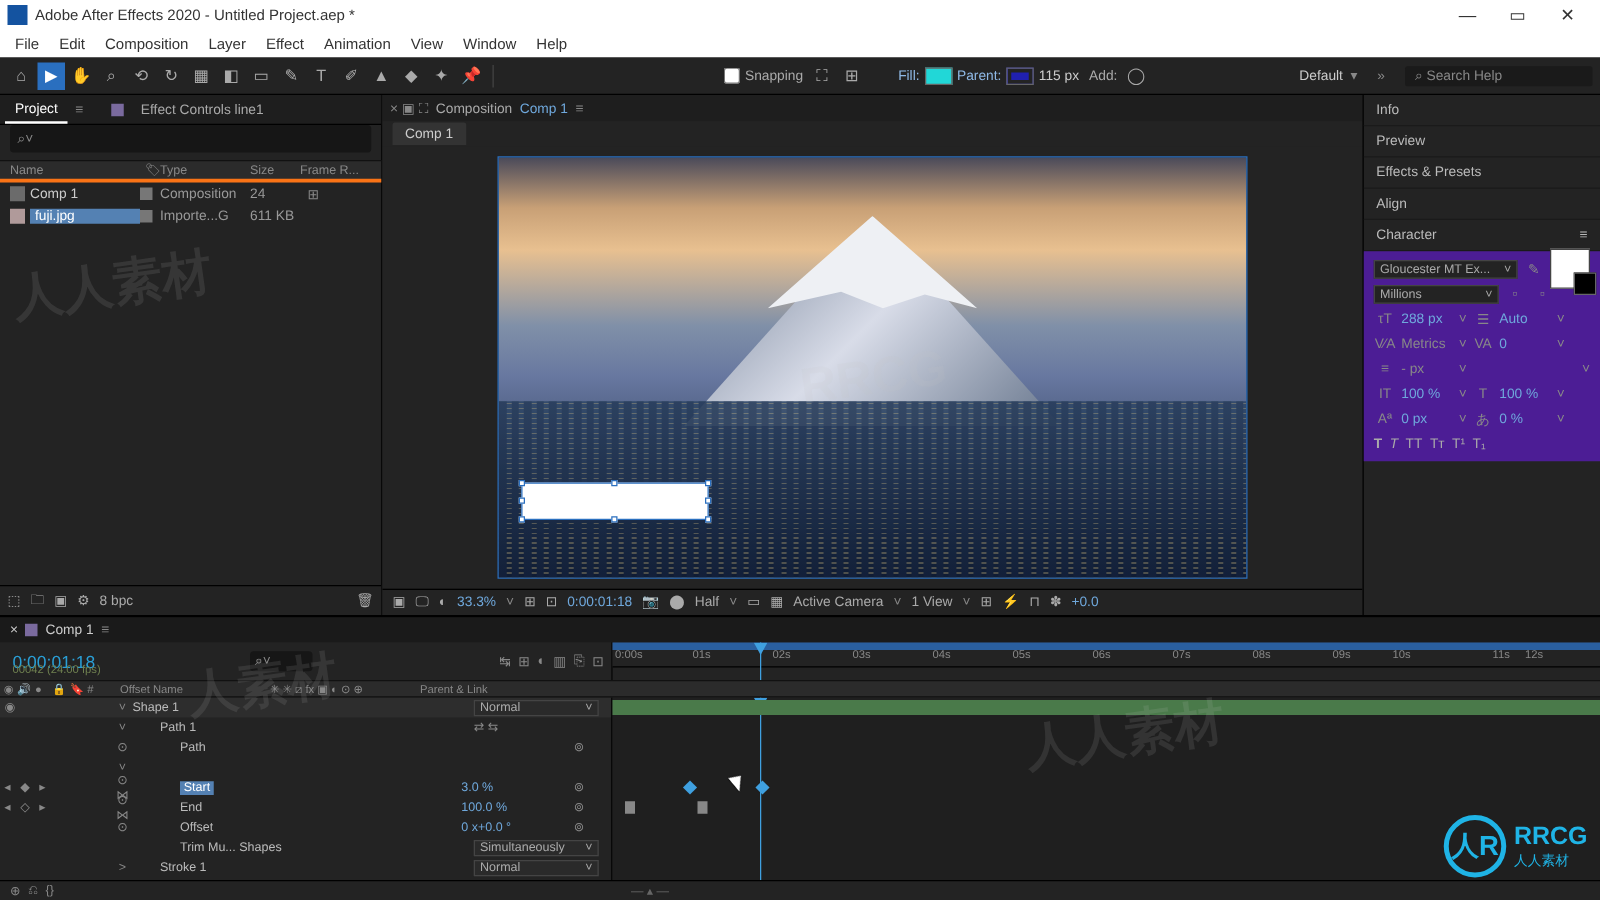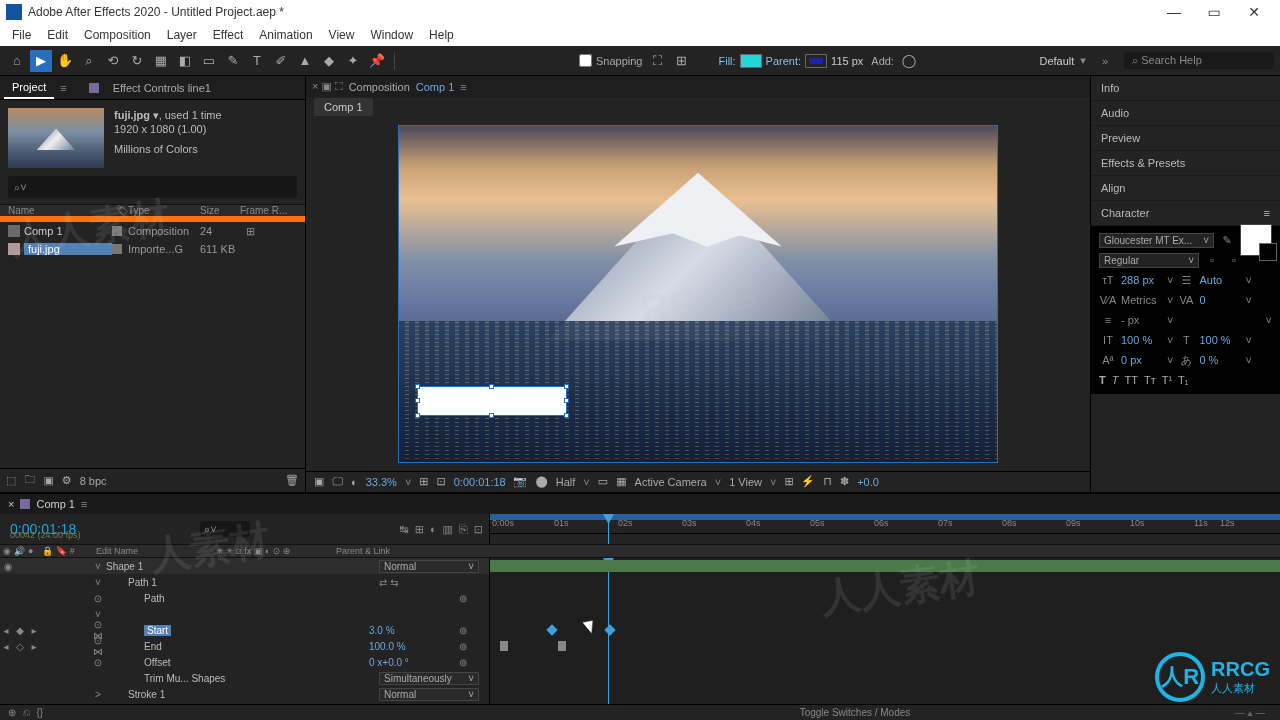--- a/index.html
+++ b/index.html
@@ -22,21 +22,21 @@
 .main { display: flex; height: 416px; }
 .left-panel { width: 306px; background: #232323; display: flex; flex-direction: column; border-right: 1px solid #000; }
 .panel-tabs { height: 24px; display: flex; align-items: center; background: #1e1e1e; border-bottom: 1px solid #000; padding: 0 4px; gap: 6px; font-size: 11px; }
 .panel-tabs .tab { padding: 4px 8px; color: #aaa; }
 .panel-tabs .tab.active { color: #fff; border-bottom: 2px solid #fff; }
 .project-header { display: flex; padding: 8px; gap: 10px; }
 .project-thumb { width: 96px; height: 60px; background: linear-gradient(180deg,#b88a60 0%,#7a8fa5 40%,#5d6f85 60%,#2d3a52 100%); position: relative; }
 .project-thumb::after { content:""; position:absolute; left:30%; bottom:30%; width:40%; height:36%; background: linear-gradient(135deg,#6e7fa0,#eee,#6e7fa0); clip-path: polygon(50% 0,100% 100%,0 100%); }
 .project-info { font-size: 11px; color: #bbb; line-height: 14px; }
 .project-search { margin: 0 8px 6px; height: 22px; background: #161616; border-radius: 3px; display: flex; align-items: center; padding: 0 6px; color: #888; }
-.asset-header { display: flex; background: #2b2b2b; height: 18px; font-size: 10px; color: #888; align-items: center; padding-left: 8px; border-top: 1px solid #111; border-bottom: 6px solid #f97316; }
+.asset-header { display: flex; background: #2b2b2b; height: 18px; font-size: 10px; color: #888; align-items: center; padding-left: 8px; border-top: 1px solid #111; border-bottom: 3px solid #f97316; }
 .asset-header .col-name { width: 108px; }
 .asset-header .col-tag { width: 12px; }
 .asset-header .col-type { width: 72px; }
 .asset-header .col-size { width: 40px; }
 .asset-row { display: flex; height: 18px; align-items: center; padding-left: 8px; font-size: 11px; }
 .asset-row .icon-comp { width: 12px; height: 12px; background: #6b6b6b; margin-right: 4px; }
 .asset-row .icon-img { width: 12px; height: 12px; background: #b09a9a; margin-right: 4px; }
 .asset-row .tag { width: 10px; height: 10px; background: #777; margin-right: 6px; }
 .asset-row.selected .name { background: #5481b3; color: #fff; padding: 0 4px; }
 .asset-row .name { width: 88px; }
@@ -57,21 +57,21 @@
 .text-box { position: absolute; left: 18px; bottom: 46px; width: 150px; height: 30px; background: #fff; border: 1px solid #2a6fbf; }
 .text-box .handle { position: absolute; width: 5px; height: 5px; background: #fff; border: 1px solid #2a6fbf; }
 .text-box .h-tl { top: -3px; left: -3px; } .text-box .h-tr { top: -3px; right: -3px; }
 .text-box .h-bl { bottom: -3px; left: -3px; } .text-box .h-br { bottom: -3px; right: -3px; }
 .text-box .h-tm { top: -3px; left: 50%; margin-left:-3px; } .text-box .h-bm { bottom: -3px; left: 50%; margin-left:-3px; }
 .text-box .h-ml { top: 50%; left: -3px; margin-top:-3px; } .text-box .h-mr { top: 50%; right: -3px; margin-top:-3px; }
 .viewer-footer { height: 24px; background: #232323; border-top: 1px solid #000; display: flex; align-items: center; padding: 0 8px; gap: 8px; color: #aaa; font-size: 11px; }
 .viewer-footer .blue { color: #6fa8dc; }
 .right-panel { width: 190px; background: #232323; border-left: 1px solid #000; display: flex; flex-direction: column; font-size: 11px; }
 .rp-item { padding: 6px 10px; border-bottom: 1px solid #1a1a1a; color: #bbb; }
-.char-panel { padding: 4px 8px; background: #000000; }
+.char-panel { padding: 4px 8px; background: #4c1d95; }
 .char-row { display: flex; align-items: center; height: 20px; gap: 4px; }
 .char-row .dd { flex: 1; background: #232323; border: 1px solid #444; padding: 1px 4px; color: #aaa; font-size: 10px; display:flex; justify-content:space-between; }
 .char-row .icon { width: 18px; text-align: center; color: #888; }
 .char-row .val { color: #6fa8dc; width: 42px; }
 .char-swatch { width: 32px; height: 32px; background: #fff; border: 1px solid #444; position: relative; }
 .char-swatch::after { content:""; position:absolute; right:-6px; bottom:-6px; width:16px; height:16px; background: #000; border:1px solid #666; }
 .char-styles { display: flex; gap: 6px; padding: 4px 0; color: #aaa; }
 .timeline { height: 228px; background: #232323; border-top: 2px solid #000; display: flex; flex-direction: column; }
 .tl-tabs { height: 20px; background: #1a1a1a; display: flex; align-items: center; padding: 0 8px; color: #ccc; font-size: 11px; gap: 6px; }
 .tl-header { height: 30px; display: flex; }
@@ -188,29 +188,20 @@
 <div class="main">
 
   <div class="left-panel">
     <div class="panel-tabs">
       <span class="tab active">Project</span>
       <span style="color:#888">≡</span>
       <span style="width:10px"></span>
       <span style="width:10px;height:10px;background:#7a6a9e;display:inline-block"></span>
       <span class="tab">Effect Controls line1</span>
     </div>
-    <div class="project-header">
-      <div class="project-thumb"></div>
-      <div class="project-info">
-        <div><b>fuji.jpg</b> ▾<span>, used 1 time</span></div>
-        <div>1920 x 1080 (1.00)</div>
-        <div style="height:6px"></div>
-        <div>Millions of Colors</div>
-      </div>
-    </div>
     <div class="project-search"><span>⌕</span>˅</div>
     <div class="asset-header">
       <span class="col-name">Name</span>
       <span class="col-tag">🏷</span>
       <span class="col-type">Type</span>
       <span class="col-size">Size</span>
       <span>Frame R...</span>
     </div>
     <div class="asset-row">
       <span class="icon-comp"></span>
@@ -287,40 +278,39 @@
       <span>⊞</span>
       <span>⚡</span>
       <span>⊓</span>
       <span>✽</span>
       <span class="blue">+0.0</span>
     </div>
   </div>
 
   <div class="right-panel">
     <div class="rp-item">Info</div>
-    <div class="rp-item">Audio</div>
     <div class="rp-item">Preview</div>
     <div class="rp-item">Effects &amp; Presets</div>
     <div class="rp-item">Align</div>
     <div class="rp-item" style="display:flex;justify-content:space-between">
         <span>Character</span>
         <span>≡</span>
       </div>
     <div class="char-panel">
       <div class="char-row">
         <div class="dd">
             <span>Gloucester MT Ex...</span>
             <span>˅</span>
           </div>
         <span class="icon">✎</span>
         <div class="char-swatch"></div>
       </div>
       <div class="char-row">
         <div class="dd" style="flex:0 0 100px">
-            <span>Regular</span>
+            <span>Millions</span>
             <span>˅</span>
           </div>
         <span class="icon">▫</span>
         <span class="icon">▫</span>
       </div>
       <div class="char-row">
         <span class="icon">τT</span>
         <span class="val">288 px</span>
           <span style="color:#888">˅</span>
         <span class="icon">☰</span>
@@ -402,34 +392,34 @@
         <span class="tick" style="left:2px">0:00s</span>
         <span class="tick" style="left:64px">01s</span>
         <span class="tick" style="left:128px">02s</span>
         <span class="tick" style="left:192px">03s</span>
         <span class="tick" style="left:256px">04s</span>
         <span class="tick" style="left:320px">05s</span>
         <span class="tick" style="left:384px">06s</span>
         <span class="tick" style="left:448px">07s</span>
         <span class="tick" style="left:512px">08s</span>
         <span class="tick" style="left:576px">09s</span>
-        <span class="tick" style="left:640px">10s</span>
+        <span class="tick" style="left:624px">10s</span>
         <span class="tick" style="left:704px">11s</span>
         <span class="tick" style="left:730px">12s</span>
       </div>
       <div class="tl-playhead" style="left:118px"></div>
     </div>
   </div>
   <div class="tl-cols">
     <span style="width:14px;text-align:center">◉</span>
       <span style="width:14px">🔊</span>
       <span style="width:14px">●</span>
       <span style="width:14px">🔒</span>
     <span style="width:30px">🔖 #</span>
-    <span class="c2">Edit Name</span>
+    <span class="c2">Offset Name</span>
     <span class="c3">✳ ✳ ⧄ fx ▣ ◐ ⊙ ⊕</span>
     <span class="c4">Parent &amp; Link</span>
   </div>
   <div class="tl-body">
     <div class="tl-layers">
       <div class="layer-row l0">
         <span class="eye">◉</span>
           <span class="gap"></span>
           <span class="tw">˅</span>
         <span class="name">Shape 1</span>
@@ -531,21 +521,20 @@
       <div class="track-row"></div>
       <div class="track-row"></div>
     </div>
   </div>
   <div class="tl-footer">
     <div class="left">
       <span>⊕</span>
       <span>⎌</span>
       <span>{}</span>
     </div>
-    <span class="toggle">Toggle Switches / Modes</span>
     <span style="width:60px;text-align:center;color:#666">— ▴ —</span>
   </div>
 </div>
 
 <div class="watermark" style="left:10px; top:200px">人人素材</div>
 <div class="watermark" style="left:640px; top:280px">RRCG</div>
 <div class="watermark" style="left:150px; top:520px">人素材</div>
 <div class="watermark" style="left:820px; top:560px">人人素材</div>
 <div class="logo-wm">
   <div class="circ">人R</div>

